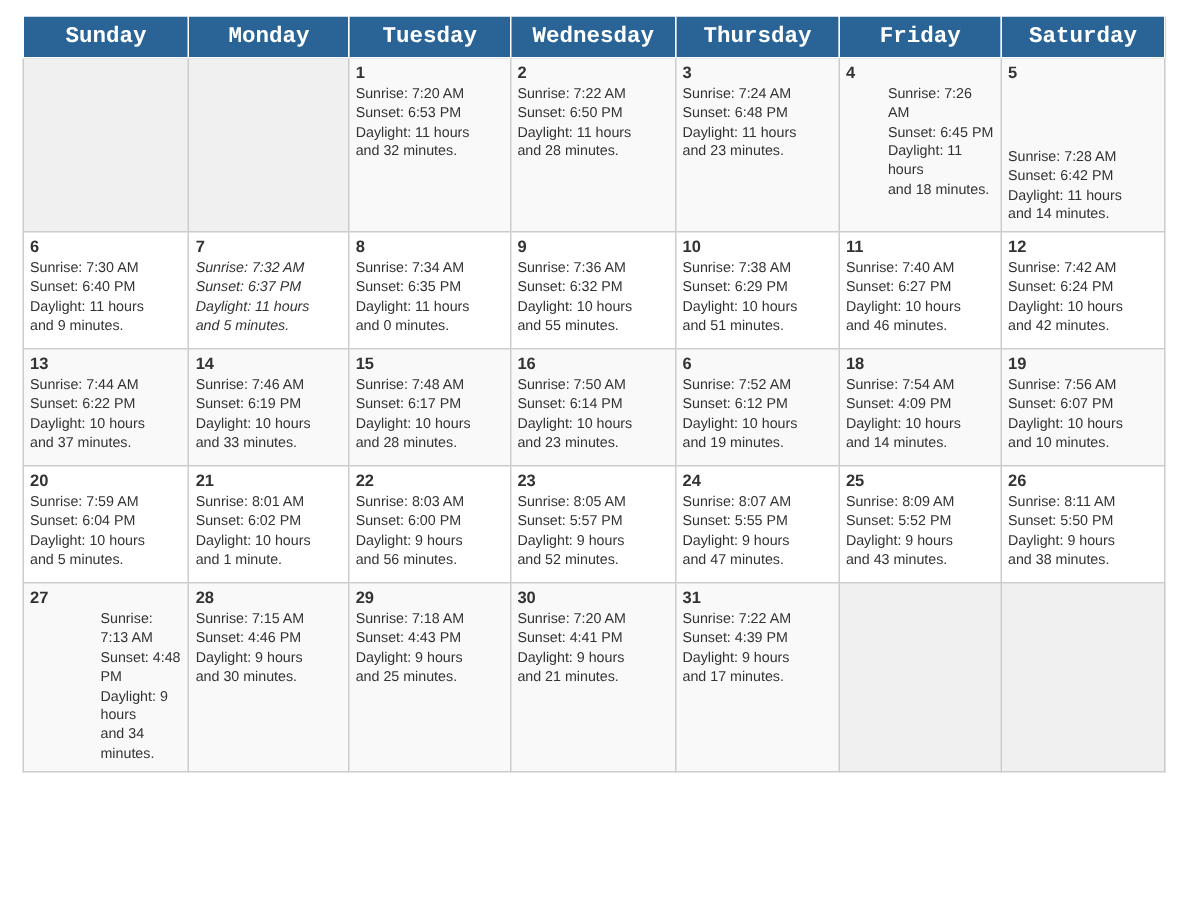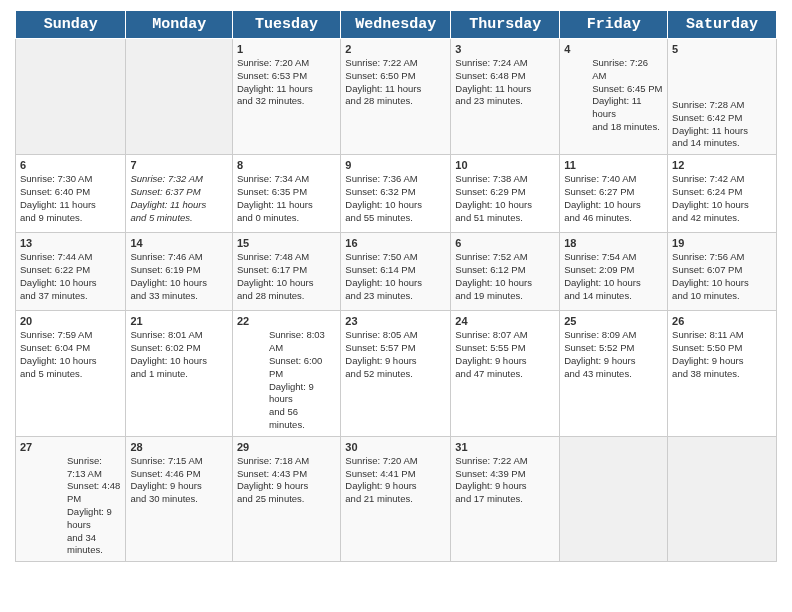--- a/index.html
+++ b/index.html
@@ -228,21 +228,21 @@
           <td>
             <span class="day-num">6</span>
             <div class="day-info" style="white-space: pre-line;">Sunrise: 7:52 AM
 Sunset: 6:12 PM
 Daylight: 10 hours
 and 19 minutes.</div>
           </td>
           <td>
             <span class="day-num">18</span>
             <div class="day-info" style="white-space: pre-line;">Sunrise: 7:54 AM
-Sunset: 2:09 PM
+Sunset: 4:09 PM
 Daylight: 10 hours
 and 14 minutes.</div>
           </td>
           <td>
             <span class="day-num">19</span>
             <div class="day-info" style="white-space: pre-line;">Sunrise: 7:56 AM
 Sunset: 6:07 PM
 Daylight: 10 hours
 and 10 minutes.</div>
           </td>
@@ -257,21 +257,21 @@
           </td>
           <td>
             <span class="day-num">21</span>
             <div class="day-info" style="white-space: pre-line;">Sunrise: 8:01 AM
 Sunset: 6:02 PM
 Daylight: 10 hours
 and 1 minute.</div>
           </td>
           <td>
             <span class="day-num">22</span>
-            <div class="day-info" style="white-space: pre-line; margin-left: 32px;">Sunrise: 8:03 AM
+            <div class="day-info" style="white-space: pre-line;">Sunrise: 8:03 AM
 Sunset: 6:00 PM
 Daylight: 9 hours
 and 56 minutes.</div>
           </td>
           <td>
             <span class="day-num">23</span>
             <div class="day-info" style="white-space: pre-line;">Sunrise: 8:05 AM
 Sunset: 5:57 PM
 Daylight: 9 hours
 and 52 minutes.</div>

